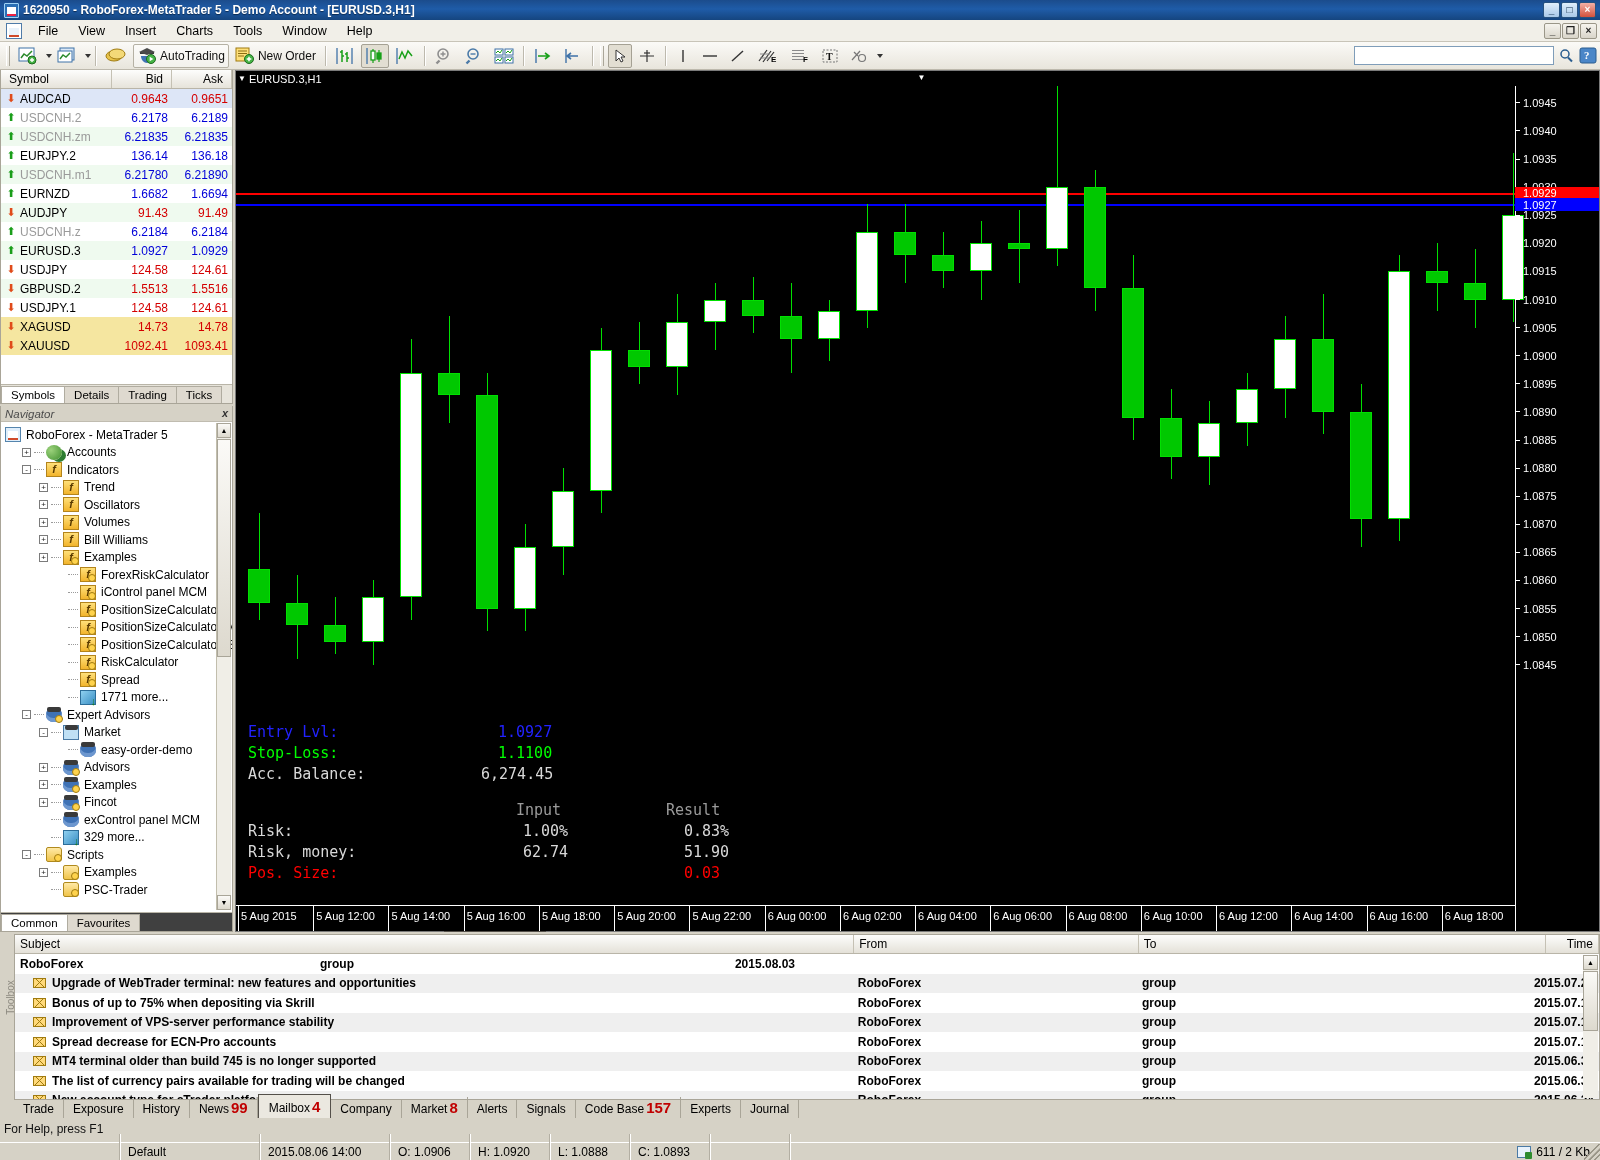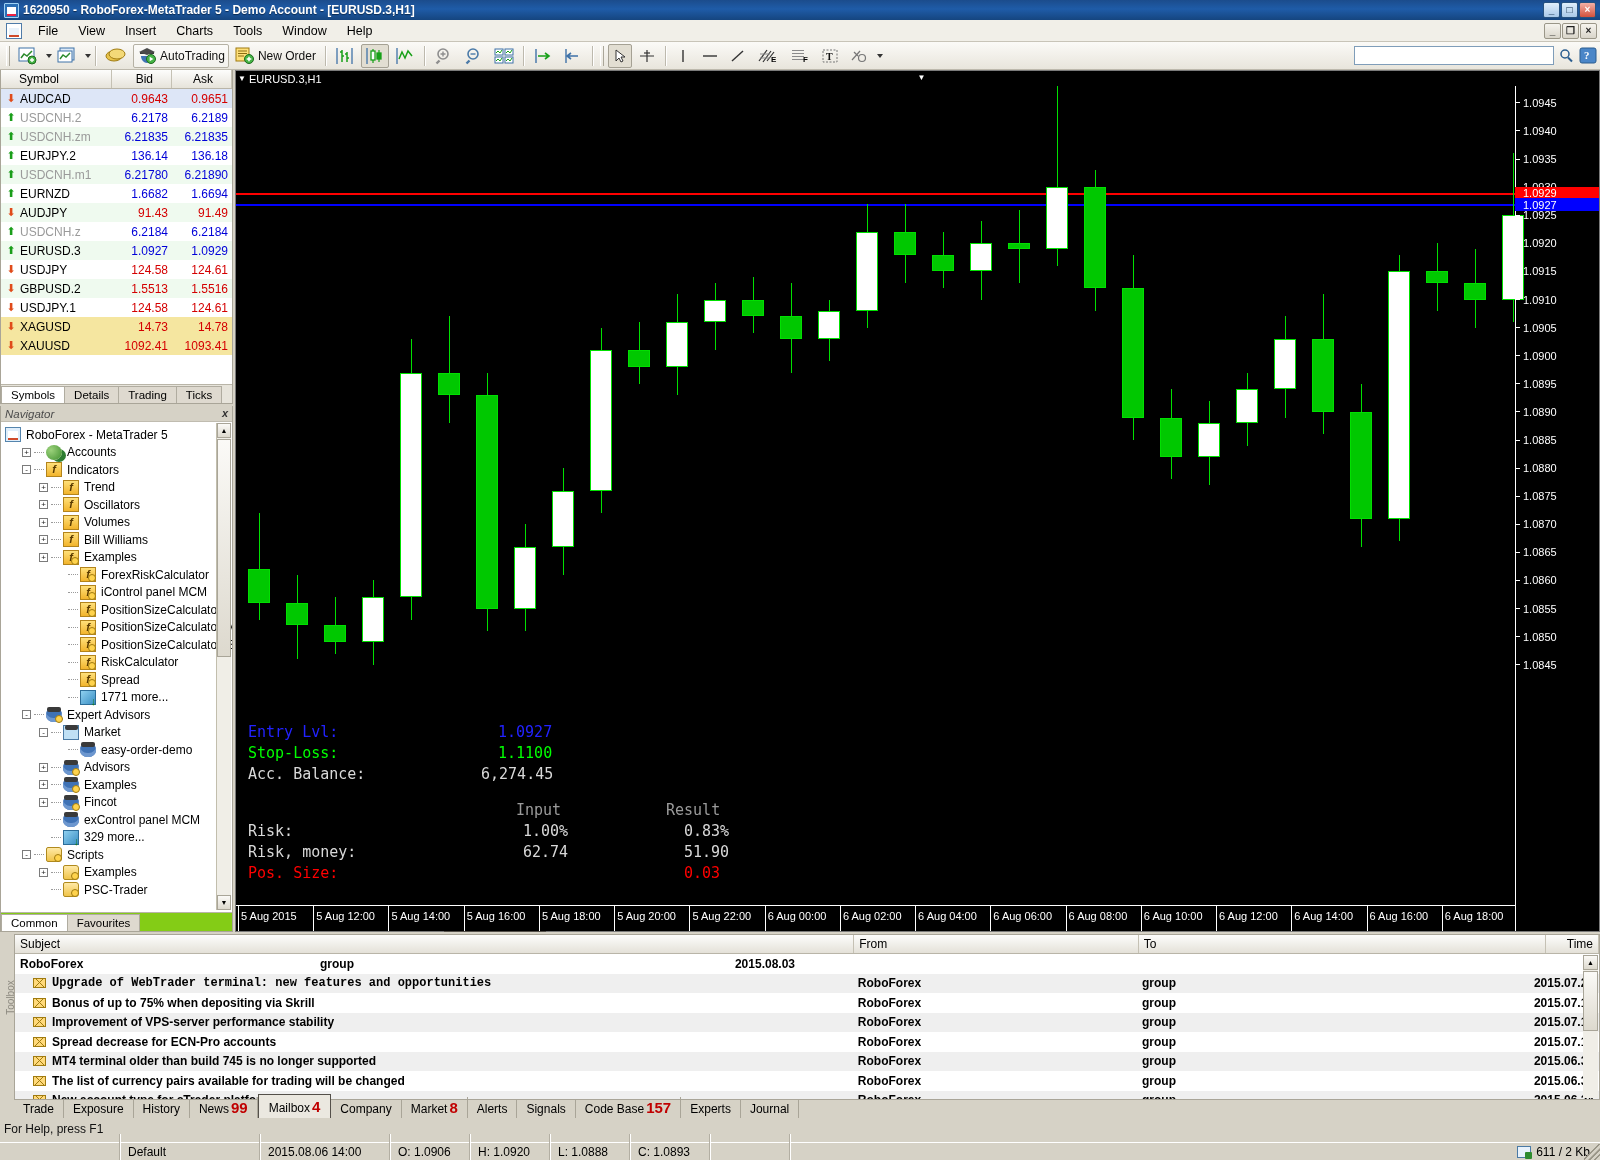--- a/index.html
+++ b/index.html
@@ -77,21 +77,21 @@
     font-size:11.5px; color:#4b4b4b; padding-left:4px; position:relative;
     border-bottom:1px solid #c0bcb0;
   }
   .panel-title .x{ position:absolute; right:4px; top:1px; font-weight:bold; color:#333; font-size:11px;}
 
   
   .mw{ position:absolute; left:0; top:0; width:233px; height:334px; background:#fff;
        border:1px solid #a9a598; border-top:none;}
   .mw-head{ display:flex; height:19px; background:linear-gradient(to bottom,#fdfdfc,#e6e3da);
     border-bottom:1px solid #b9b5a8; font-size:12px; }
-  .mw-head div{ display:flex;align-items:center; border-right:1px solid #c5c1b4; padding:0 18px;}
+  .mw-head div{ display:flex;align-items:center; border-right:1px solid #c5c1b4; padding:0 8px;}
   .c-sym{ width:111px; }
   .c-bid{ width:60px; justify-content:flex-end; }
   .c-ask{ width:60px; justify-content:flex-end; }
   .mw-row{ display:flex; height:19px; font-size:12px; align-items:center; }
   .mw-row>div{ display:flex;align-items:center; padding:0 4px; height:19px;}
   .mw-row .c-bid,.mw-row .c-ask{ justify-content:flex-end; }
   .arrow{ width:12px; display:inline-block; text-align:center; font-size:11px; margin-right:3px;}
   .up{ color:#1a9e1a; }
   .down{ color:#e04b1a; }
   .pr-up{ color:#0000d8; }
@@ -132,21 +132,21 @@
   .ico-ea-plain:before{ content:""; position:absolute; left:1px; top:0; width:14px;height:5px;
           background:#3a3a3a; border-radius:2px; }
   .ico-market{ background:#bfe0f5; border:1px solid #4a7aa5; }
   .ico-market:before{ content:""; position:absolute; left:1px; top:-1px; width:13px;height:5px;background:#3a3a3a;border-radius:2px;}
   .ico-more{ background:linear-gradient(135deg,#8fd0f0,#3a8fc4); border:1px solid #2c6d99; }
   .ico-more:after{ content:"↓"; position:absolute; right:-1px;bottom:-3px; color:#1a7d1a; font-weight:bold; font-size:11px;}
   .ico-scr{ background:linear-gradient(#ffe9a6,#f0c44a); border:1px solid #b08a1e; border-radius:2px 3px 3px 2px;}
   .ico-scr:after{ content:""; position:absolute; right:-1px; bottom:-1px; width:6px;height:6px;
           background:#ffd34d; border:1px solid #a07b10; border-radius:50%; }
   .nav-tabs{ position:absolute; left:0; bottom:0; width:231px; height:19px;
-    display:flex; align-items:flex-end; background:#84cc16; border-top:1px solid #b9b5a8;}
+    display:flex; align-items:flex-end; background:#404040; border-top:1px solid #b9b5a8;}
   .scroll-v{ position:absolute; right:1px; top:17px; width:15px; bottom:21px; background:#f0eee7;
     border-left:1px solid #c2bead; }
   .sv-btn{ height:15px; background:linear-gradient(#fbfaf7,#ddd9ce); border:1px solid #a9a598;
      display:flex;align-items:center;justify-content:center; font-size:7px; }
   .sv-thumb{ position:absolute; left:0; right:0; background:linear-gradient(#fbfaf7,#ddd9ce);
      border:1px solid #a9a598; }
 
   
   .chartwrap{ position:absolute; left:235px; top:70px; right:0; bottom:228px;
      background:#000; border:1px solid #7a7a7a; }
@@ -958,21 +958,21 @@
         <div class="g-to">To</div>
         <div class="g-time">Time</div>
       </div>
       <div id="mail-rows">
           <div class="grow">
             <div class="g-from">RoboForex</div>
             <div class="g-to">group</div>
             <div class="g-time">2015.08.03</div>
           </div>
           <div class="grow">
-            <div class="g-sub" style="padding-left:0;font-family:Liberation Mono, monospace;">
+            <div class="g-sub" style="padding-left:0;">
               <span class="mailico"></span>
               <span>Upgrade of WebTrader terminal: new features and opportunities</span>
             </div>
             <div class="g-from">RoboForex</div>
             <div class="g-to">group</div>
             <div class="g-time">2015.07.23</div>
           </div>
           <div class="grow">
             <div class="g-sub" style="padding-left:0;">
               <span class="mailico"></span>

